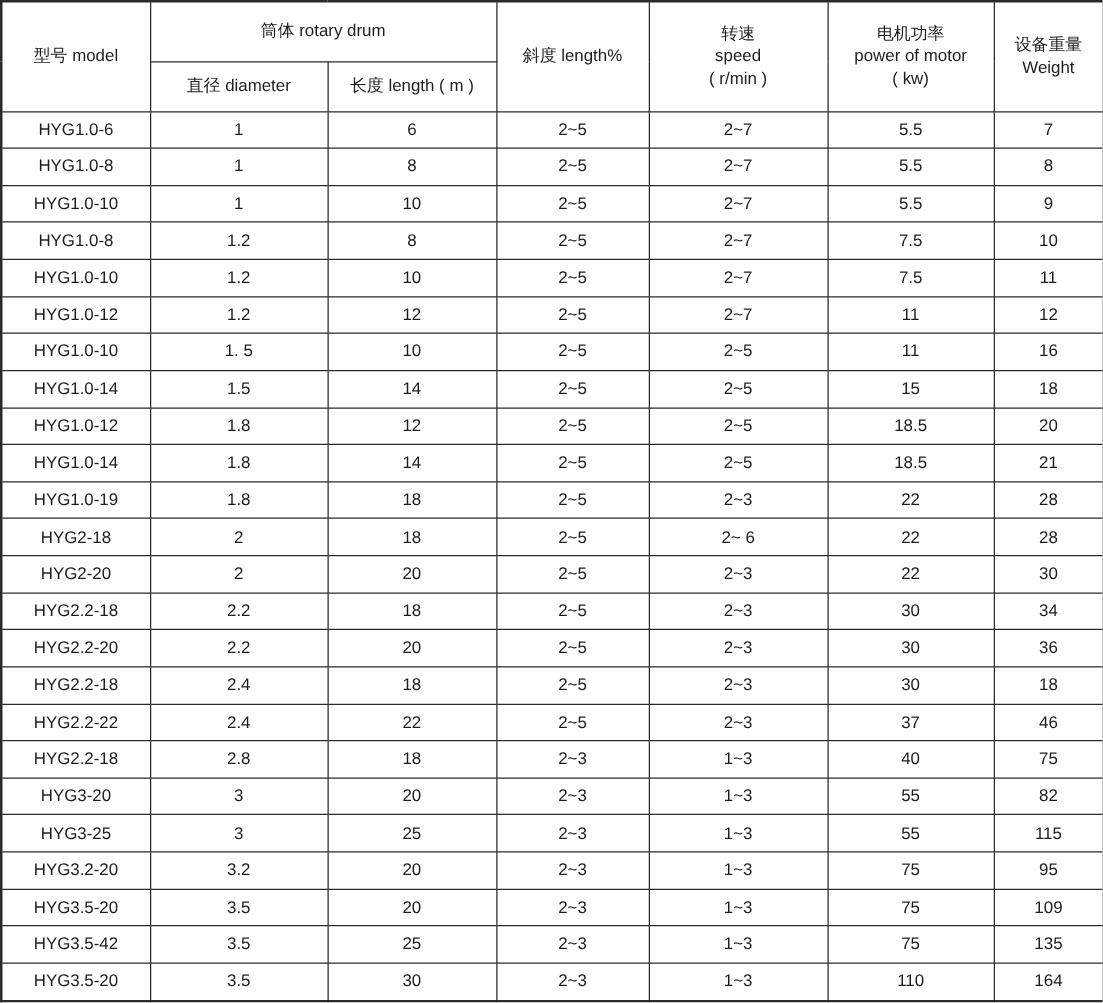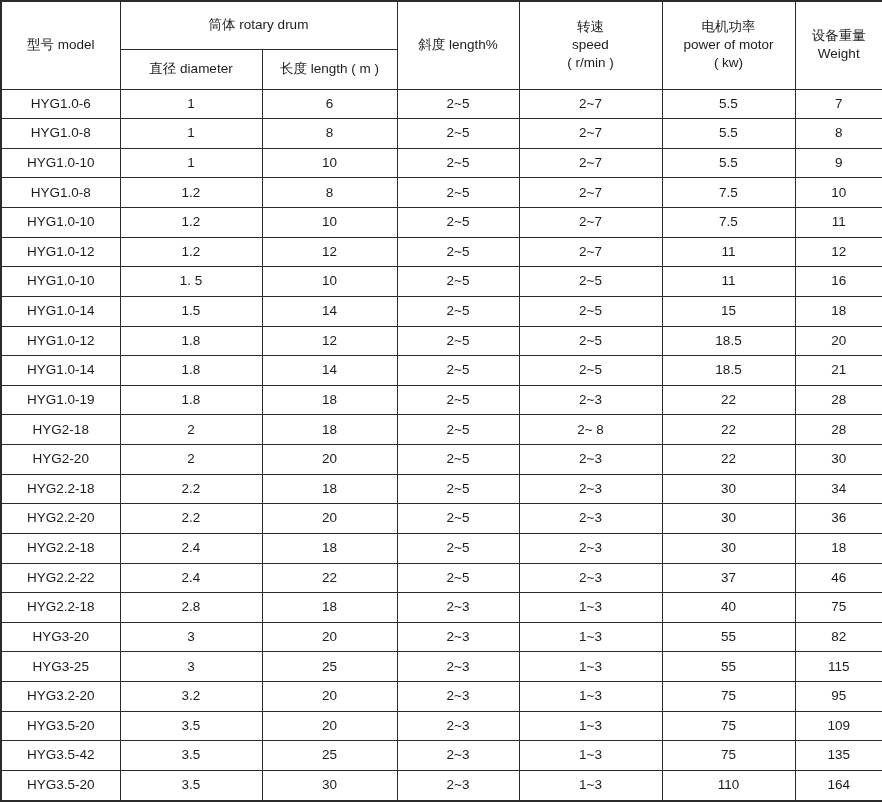--- a/index.html
+++ b/index.html
@@ -170,21 +170,21 @@
         <td>2~5</td>
         <td>2~3</td>
         <td>22</td>
         <td>28</td>
       </tr>
       <tr>
         <td>HYG2-18</td>
         <td>2</td>
         <td>18</td>
         <td>2~5</td>
-        <td>2~ 8</td>
+        <td>2~ 6</td>
         <td>22</td>
         <td>28</td>
       </tr>
       <tr>
         <td>HYG2-20</td>
         <td>2</td>
         <td>20</td>
         <td>2~5</td>
         <td>2~3</td>
         <td>22</td>

